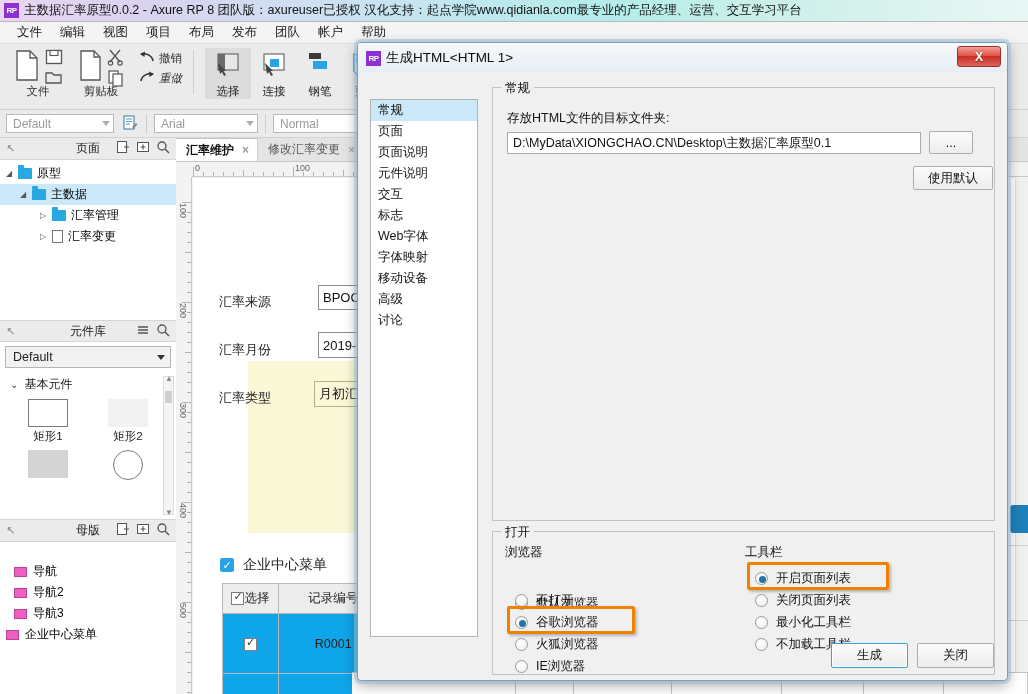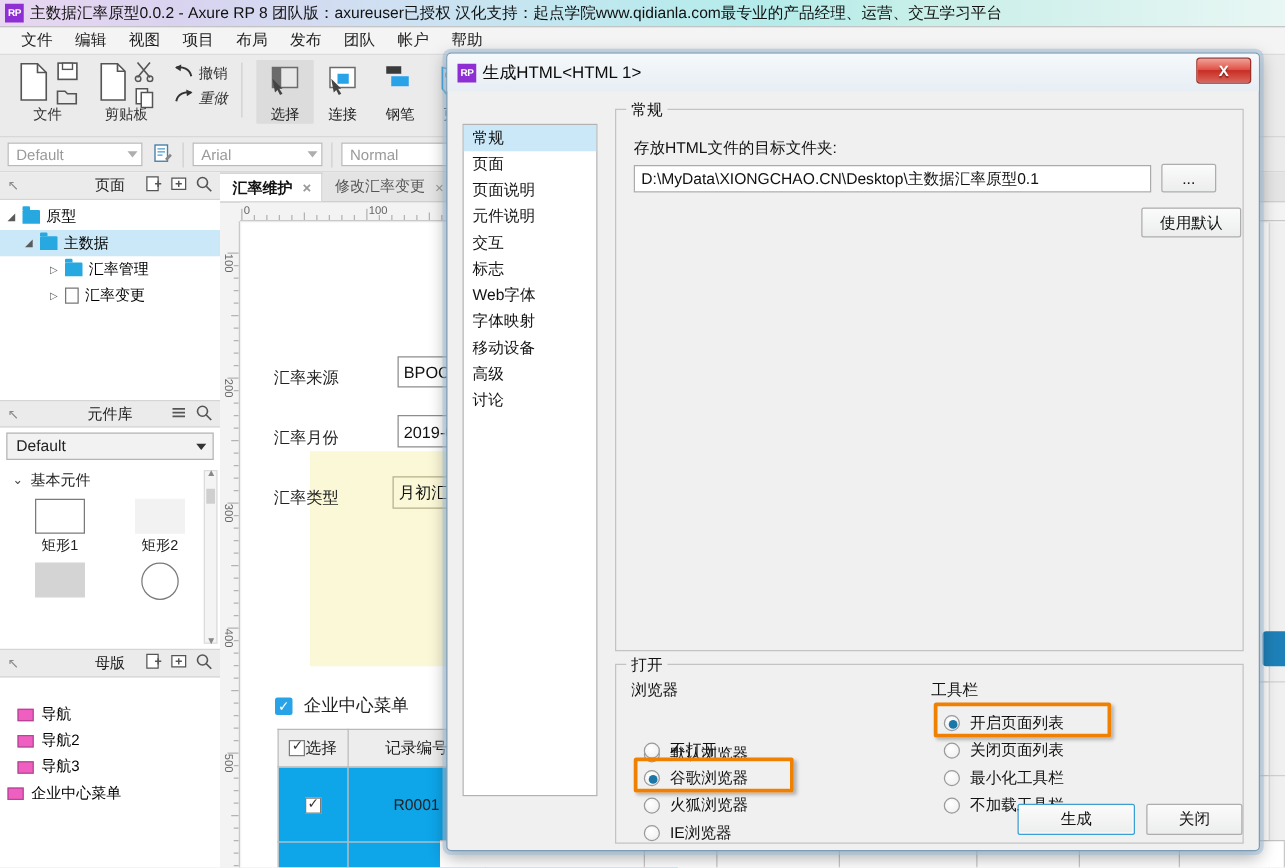--- a/index.html
+++ b/index.html
@@ -731,18 +731,18 @@
         <div class="radio-row" style="position:absolute;left:262px;top:77px;">
           <span class="radio"></span>
           <span>最小化工具栏</span>
         </div>
         <div class="radio-row" style="position:absolute;left:262px;top:99px;">
           <span class="radio"></span>
           <span>不加载工具栏</span>
         </div>
       </div>
 
-      <div class="btn primary" style="position:absolute;right:91px;bottom:4px;width:94px;height:25px;">生成</div>
+      <div class="btn primary" style="position:absolute;right:91px;bottom:4px;width:77px;height:25px;">生成</div>
       <div class="btn" style="position:absolute;right:5px;bottom:4px;width:77px;height:25px;">关闭</div>
     </div>
   </div>
 
 </div>
 
 </body></html>

